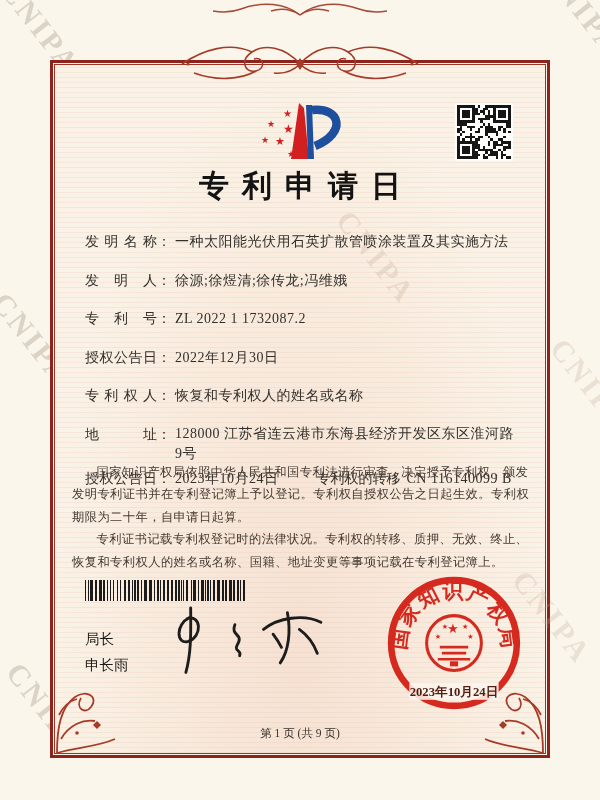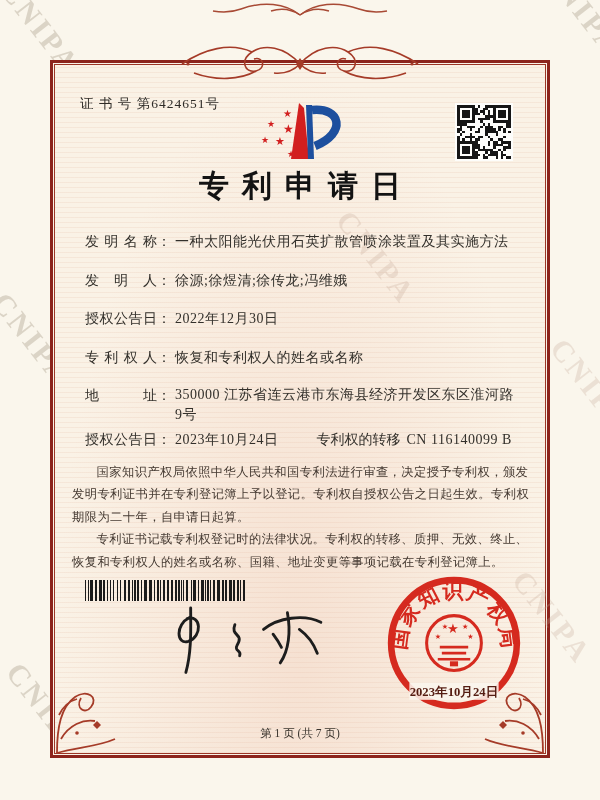--- a/index.html
+++ b/index.html
@@ -136,21 +136,20 @@
       <path d="M6 34 C10 26 16 20 24 18"></path>
     </g>
     <g fill="#a53b28">
       <path d="M44 40 l4 4 -4 4 -4 -4 z"></path>
         <circle cx="24" cy="52" r="1.8"></circle>
     </g>
   </svg>
 
   <div class="content">
 
-    <div class="cert-no">证 书 号 第6424651号</div>
 
     <div class="qr">
         <i style="grid-row:1;grid-column:1"></i>
         <i style="grid-row:1;grid-column:2"></i>
         <i style="grid-row:1;grid-column:3"></i>
         <i style="grid-row:1;grid-column:4"></i>
         <i style="grid-row:1;grid-column:5"></i>
         <i style="grid-row:1;grid-column:6"></i>
         <i style="grid-row:1;grid-column:7"></i>
         <i style="grid-row:1;grid-column:9"></i>
@@ -403,27 +402,30 @@
     <div class="title">专利申请日</div>
 
     <div class="fields">
       <div class="frow">
         <span class="flabel">发明名称</span><span class="colon">：</span><span class="fvalue">一种太阳能光伏用石英扩散管喷涂装置及其实施方法</span>
       </div>
       <div class="frow">
         <span class="flabel">发明人</span><span class="colon">：</span><span class="fvalue">徐源;徐煜清;徐传龙;冯维娥</span>
       </div>
       <div class="frow">
+        <span class="flabel">专利号</span><span class="colon">：</span><span class="fvalue">ZL 2022 1 1732087.2</span>
+      </div>
+      <div class="frow">
         <span class="flabel">授权公告日</span><span class="colon">：</span><span class="fvalue">2022年12月30日</span>
       </div>
       <div class="frow">
         <span class="flabel">专利权人</span><span class="colon">：</span><span class="fvalue">恢复和专利权人的姓名或名称</span>
       </div>
       <div class="frow wrap">
-        <span class="flabel">地址</span><span class="colon">：</span><span class="fvalue addr">350000 江苏省连云港市东海县经济开发区东区淮河路9号</span>
+        <span class="flabel">地址</span><span class="colon">：</span><span class="fvalue addr">128000 江苏省连云港市东海县经济开发区东区淮河路9号</span>
       </div>
       <div class="frow">
         <span class="flabel">授权公告日</span><span class="colon">：</span><span class="fvalue">2023年10月24日</span><span class="pair2"><span class="flabel">专利权的转移</span><span class="colon">：</span><span class="fvalue">CN 116140099 B</span></span>
       </div>
     </div>
 
     <div class="legal">
       <p>国家知识产权局依照中华人民共和国专利法进行审查，决定授予专利权，颁发发明专利证书并在专利登记簿上予以登记。专利权自授权公告之日起生效。专利权期限为二十年，自申请日起算。</p>
       <p>专利证书记载专利权登记时的法律状况。专利权的转移、质押、无效、终止、恢复和专利权人的姓名或名称、国籍、地址变更等事项记载在专利登记簿上。</p>
     </div>
@@ -470,20 +472,24 @@
         <i style="width:3px;margin-right:2px"></i>
         <i style="width:2px;margin-right:1px"></i>
         <i style="width:2px;margin-right:2px"></i>
         <i style="width:3px;margin-right:1px"></i>
         <i style="width:2px;margin-right:2px"></i>
         <i style="width:2px;margin-right:1px"></i>
         <i style="width:1px;margin-right:2px"></i>
         <i style="width:2px;margin-right:1px"></i>
       </div>
 
+    <div class="officer">
+      <div>局长</div>
+      <div>申长雨</div>
+    </div>
 
     <svg class="sig" width="180" height="86" viewBox="0 0 150 72">
       <g fill="none" stroke="#1d1d1d" stroke-width="2.4" stroke-linecap="round">
         <path d="M26 18 C14 24 15 41 25 38 C37 34 36 15 24 19"></path>
         <path d="M27 10 C27 26 28 46 23 64"></path>
         <path d="M64 24 C60 34 72 31 66 41 C63 47 70 45 68 50"></path>
         <path d="M88 28 C100 18 122 15 136 22"></path>
         <path d="M108 14 C111 30 109 46 102 56"></path>
         <path d="M118 28 C125 33 130 40 133 48"></path>
         <path d="M96 32 C99 36 101 39 103 43"></path>
@@ -505,16 +511,16 @@
         <text x="58" y="58" font-size="7" stroke="none">★</text>
         <text x="78" y="58" font-size="7" stroke="none">★</text>
         <text x="83" y="68" font-size="7" stroke="none">★</text>
         <path d="M56 76 h28 M58 82 h24 M54 88 h32" stroke-width="2.6" fill="none"></path>
         <rect x="66" y="90" width="8" height="5" stroke="none"></rect>
       </g>
       <rect x="26" y="111" width="88" height="17" fill="#fbf6ee" opacity="0.88"></rect>
       <text x="70" y="124" text-anchor="middle" font-size="12.5" font-weight="bold" fill="#4c1208">2023年10月24日</text>
     </svg>
 
-    <div class="pagenum">第 1 页 (共 7 页)</div>
+    <div class="pagenum">第 1 页 (共 9 页)</div>
   </div>
 
 </div>
 
 </body></html>

